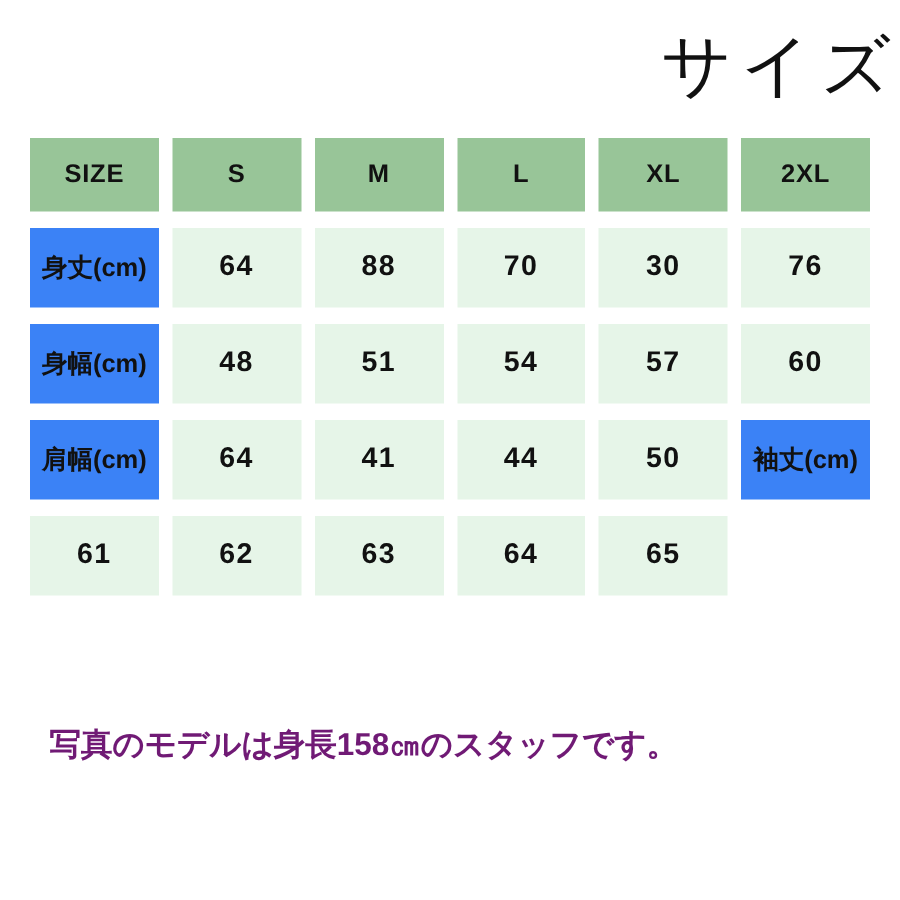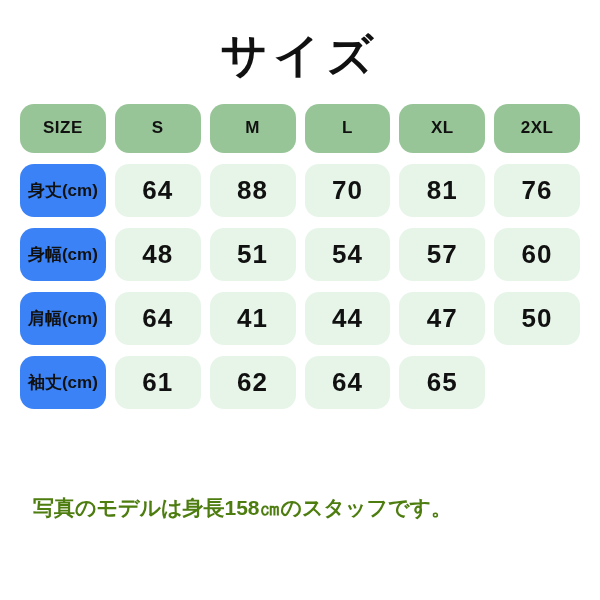--- a/index.html
+++ b/index.html
@@ -8,65 +8,64 @@
     background: #ffffff;
     font-family: "Liberation Sans", "DejaVu Sans", sans-serif;
     color: #111111;
     overflow: hidden;
   }
   .page {
     width: 600px; height: 600px;
     position: relative;
   }
   .title {
-    margin-top: 26px;
-    text-align: center;
+    margin-top: 14px;
+    text-align: right;
     font-size: 46px;
-    font-weight: 700;
+    font-weight: 400;
     letter-spacing: 6px;
     line-height: 1.3;
     color: #111111;
   }
   .size-grid {
     width: 560px;
     margin: 18px auto 0 auto;
     display: grid;
     grid-template-columns: repeat(6, 1fr);
     grid-template-rows: 49px repeat(4, 53px);
     column-gap: 9px;
     row-gap: 11px;
   }
   .cell {
     display: flex;
     align-items: center;
     justify-content: center;
     font-weight: 700;
-    border-radius: 14px;
   }
   .cell.head {
     background: #98C598;
     font-size: 17px;
     letter-spacing: 0.5px;
   }
   .cell.rowlabel {
     background: #3b82f6;
     font-size: 17px;
   }
   .cell.value {
     background: #E6F5E8;
-    font-size: 26px;
+    font-size: 19px;
     letter-spacing: 1px;
   }
   .note {
     position: absolute;
     left: 33px;
     top: 468px;
     font-size: 21px;
     font-weight: 700;
-    color: #4d7c0f;
+    color: #701a75;
   }
 </style>
 </head>
 <body>
 
 <div class="page">
 
   <h1 class="title">サイズ</h1>
 
   <div class="size-grid">
@@ -75,39 +74,39 @@
     <div class="cell head">S</div>
     <div class="cell head">M</div>
     <div class="cell head">L</div>
     <div class="cell head">XL</div>
     <div class="cell head">2XL</div>
 
     <div class="cell rowlabel">身丈(cm)</div>
     <div class="cell value">64</div>
     <div class="cell value">88</div>
     <div class="cell value">70</div>
-    <div class="cell value">81</div>
+    <div class="cell value">30</div>
     <div class="cell value">76</div>
 
     <div class="cell rowlabel">身幅(cm)</div>
     <div class="cell value">48</div>
     <div class="cell value">51</div>
     <div class="cell value">54</div>
     <div class="cell value">57</div>
     <div class="cell value">60</div>
 
     <div class="cell rowlabel">肩幅(cm)</div>
     <div class="cell value">64</div>
     <div class="cell value">41</div>
     <div class="cell value">44</div>
-    <div class="cell value">47</div>
     <div class="cell value">50</div>
 
     <div class="cell rowlabel">袖丈(cm)</div>
     <div class="cell value">61</div>
     <div class="cell value">62</div>
+    <div class="cell value">63</div>
     <div class="cell value">64</div>
     <div class="cell value">65</div>
   </div>
 
   <p class="note">写真のモデルは身長158㎝のスタッフです。</p>
 
 </div>
 
 </body></html>

